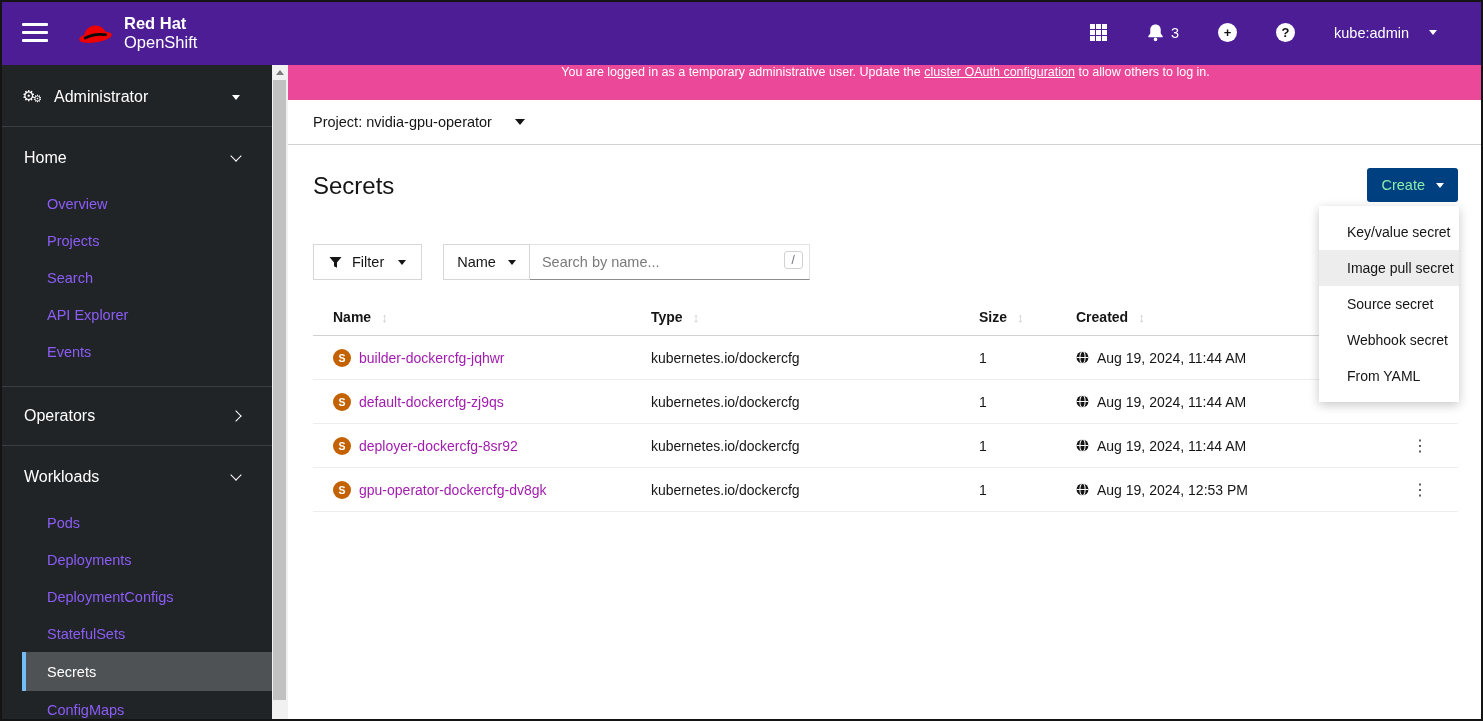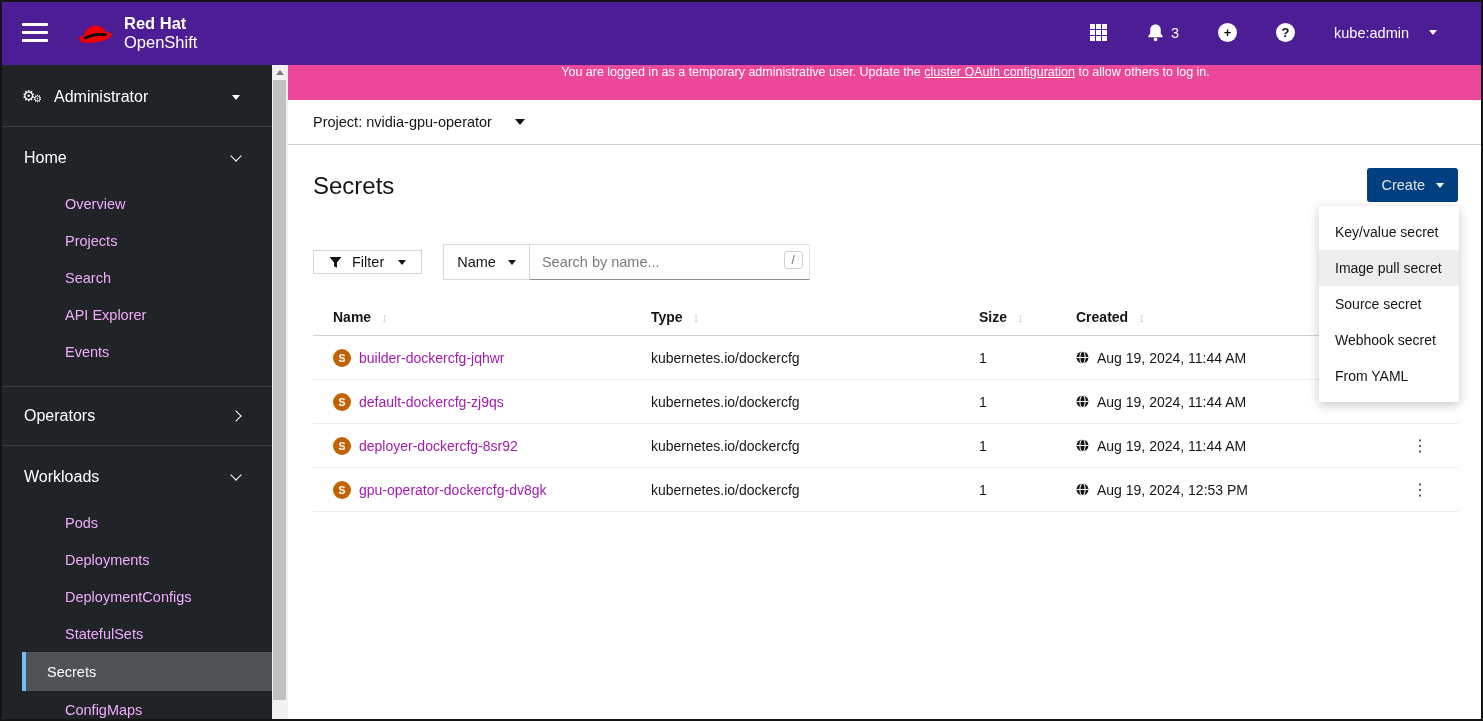--- a/index.html
+++ b/index.html
@@ -35,50 +35,50 @@
   .cogs .g1 { position:absolute; left:-2px; top:0px; font-size:15px; line-height:15px; }
   .cogs .g2 { position:absolute; left:9px; top:6px; font-size:10px; line-height:10px; }
   .perspective-label { font-size:16px; }
   .perspective .caret-down-w { margin-left:auto; }
   .nav-section-hdr { display:flex; align-items:center; padding:22px 32px 12px 24px; font-size:16px; cursor:pointer; }
   .nav-section-hdr .chev { margin-left:auto; }
   .chev { width:8px; height:8px; border-right:1.7px solid #fff; border-bottom:1.7px solid #fff; display:inline-block; }
   .chev.down { transform:rotate(45deg); margin-top:-4px; }
   .chev.right { transform:rotate(-45deg); }
   .nav-items { padding:6px 0 16px 0; }
-  .nav-item { height:37px; display:flex; align-items:center; padding-left:65px; font-size:14.5px; color:#f0abfc; cursor:pointer; }
+  .nav-item { height:37px; display:flex; align-items:center; padding-left:47px; font-size:14.5px; color:#8b5cf6; cursor:pointer; }
   .nav-item.selected { margin-left:22px; padding-left:21px; background:#4f5255; border-left:4px solid #73bcf7; color:#fff; height:39px; }
   .nav-divider { border-top:1px solid #3a3e42; }
   .nav-section-hdr.solo { padding-top:20px; padding-bottom:20px; }
 
   
   .side-scrollbar { width:16px; background:#f1f1f1; position:relative; flex:none; }
   .scroll-up-btn { height:15px; display:flex; align-items:center; justify-content:center; cursor:pointer; }
   .scroll-up-btn .tri { width:0; height:0; border-left:4px solid transparent; border-right:4px solid transparent; border-bottom:5px solid #7c7c7c; }
   .scroll-thumb { position:absolute; top:15px; bottom:21px; left:1px; width:13px; background:#c1c1c1; cursor:pointer; }
 
   
   .main-col { flex:1; display:flex; flex-direction:column; background:#fff; min-width:0; }
   .banner { height:35px; background:#ec4899; color:#fff; font-size:12.5px; display:flex; align-items:flex-start; justify-content:center; }
   .banner a { color:#fff; text-decoration:underline; cursor:pointer; }
   .project-bar { height:45px; border-bottom:1px solid #d2d2d2; display:flex; align-items:center; padding-left:25px; font-size:14.5px; background:#fff; }
   .proj-caret { width:0; height:0; border-left:5px solid transparent; border-right:5px solid transparent; border-top:6px solid #151515; margin-left:23px; cursor:pointer; }
   .content { position:relative; flex:1; padding:0 25px; }
   .page-title { margin-top:27px; font-size:24px; font-weight:400; color:#151515; }
 
   
-  .create-btn { position:absolute; top:23px; right:25px; height:34px; background:#004080; color:#e5e5e5; font-size:14.5px; border:none; border-radius:3px; padding:0 14px; display:flex; align-items:center; gap:11px; cursor:pointer; font-family:inherit; }
+  .create-btn { position:absolute; top:23px; right:25px; height:34px; background:#004080; color:#86efac; font-size:14.5px; border:none; border-radius:3px; padding:0 14px; display:flex; align-items:center; gap:11px; cursor:pointer; font-family:inherit; }
   .create-btn .caret-down-w { border-top-color:#fff; }
   .create-menu { position:absolute; top:61px; right:24px; width:140px; background:#fff; box-shadow:0 3px 10px rgba(0,0,0,0.22); padding:8px 0; z-index:10; }
-  .create-menu .item { padding:10px 16px; font-size:14px; color:#151515; cursor:pointer; white-space:nowrap; }
+  .create-menu .item { padding:10px 28px; font-size:14px; color:#151515; cursor:pointer; white-space:nowrap; }
   .create-menu .item.highlighted { background:#ededed; }
 
   
   .toolbar { margin-top:44px; display:flex; align-items:center; }
-  .filter-btn { height:24px; display:flex; align-items:center; gap:10px; border:1px solid #d6d6d6; background:#fff; padding:0 15px; font-size:14.5px; cursor:pointer; font-family:inherit; color:#151515; }
+  .filter-btn { height:36px; display:flex; align-items:center; gap:10px; border:1px solid #d6d6d6; background:#fff; padding:0 15px; font-size:14.5px; cursor:pointer; font-family:inherit; color:#151515; }
   .filter-btn .caret-down-b, .attr-btn .caret-down-b { width:0; height:0; border-left:4.5px solid transparent; border-right:4.5px solid transparent; border-top:5.5px solid #151515; margin-left:4px; }
   .funnel { width:13px; height:13px; }
   .search-group { display:flex; margin-left:21px; }
   .attr-btn { height:36px; display:flex; align-items:center; gap:8px; border:1px solid #d6d6d6; background:#fff; padding:0 13px; font-size:14.5px; cursor:pointer; font-family:inherit; color:#151515; }
   .search-wrap { position:relative; }
   .search-input { height:36px; width:280px; border:1px solid #e3e3e3; border-left:none; border-bottom:1px solid #8a8d90; font-size:14.5px; padding:0 34px 0 12px; font-family:inherit; color:#151515; outline:none; }
   .search-input::placeholder { color:#7b7b7b; }
   .kbd-hint { position:absolute; right:7px; top:7px; border:1px solid #d2d2d2; border-radius:3px; color:#6a6e73; font-size:12px; padding:1px 7px; background:#fff; }
 
   

